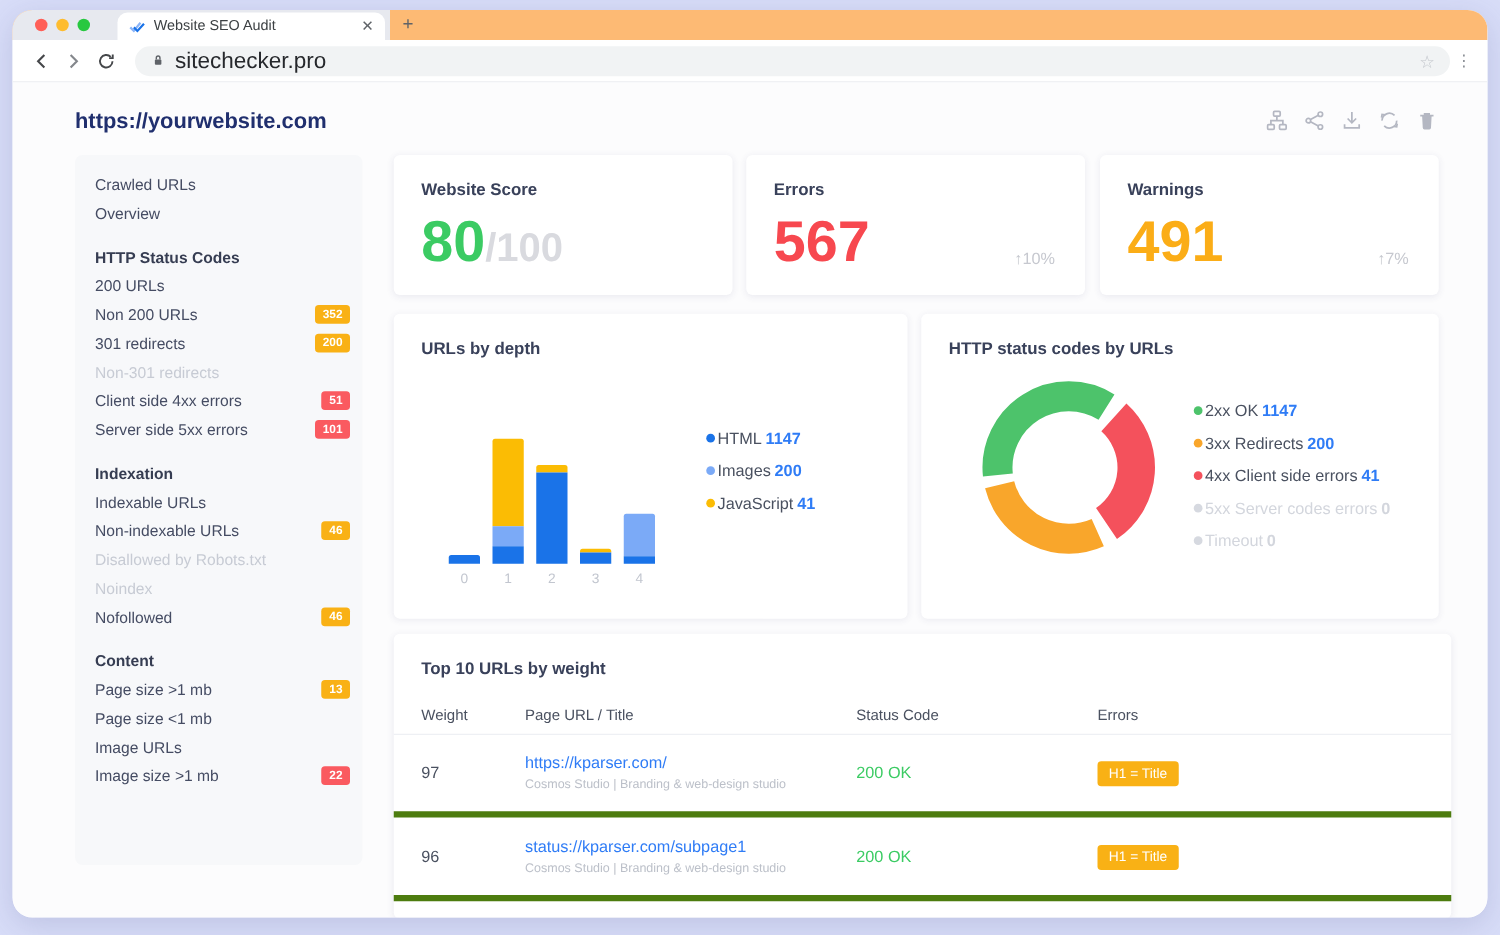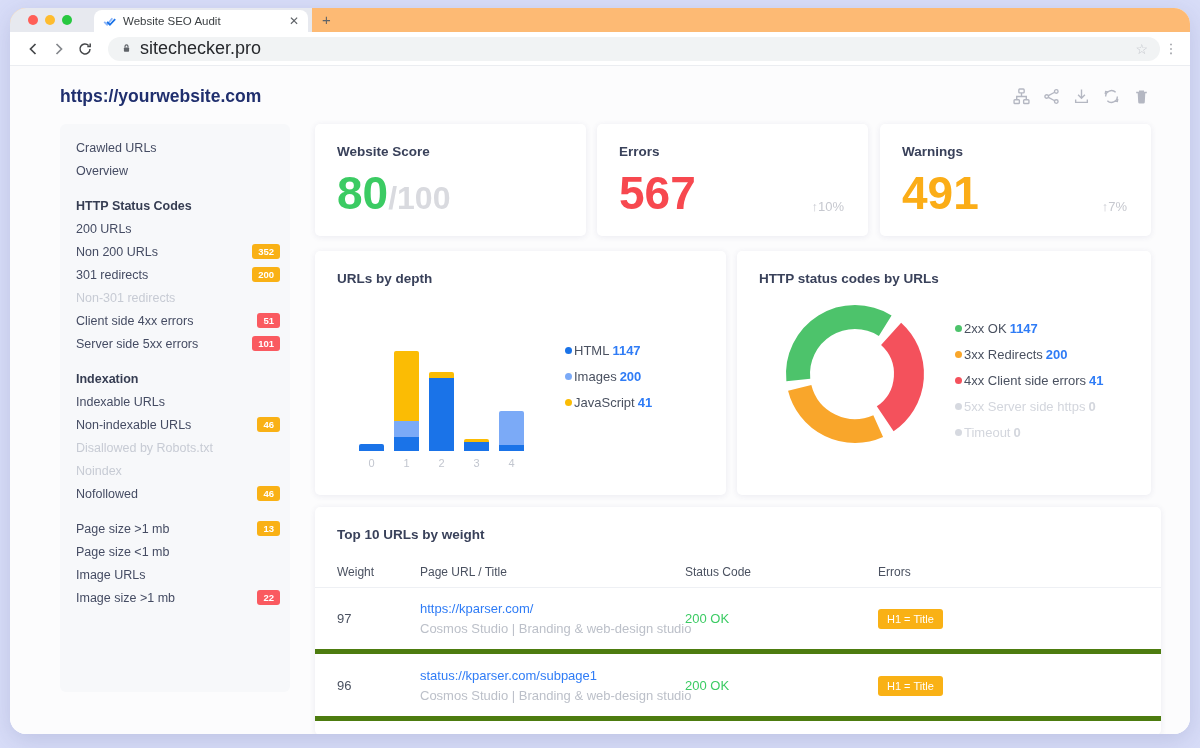--- a/index.html
+++ b/index.html
@@ -82,21 +82,21 @@
   .thcell{position:absolute;top:8px;font-size:12px;color:#4a5160;font-weight:500;}
   .c-weight{left:22px;}
   .c-url{left:105px;}
   .c-status{left:370px;}
   .c-errors{left:563px;}
   .trows{position:absolute;left:0;right:0;top:80px;}
   .trow{position:relative;height:62px;border-bottom:5px solid #4d7c0f;}
   .tcell{position:absolute;top:50%;transform:translateY(-50%);}
   .tw{font-size:13px;color:#4a5160;}
   .turl{font-size:13px;color:#2F7CF6;text-decoration:none;display:block;}
-  .tsub{font-size:13px;color:#BCC0C9;margin-top:5px;}
+  .tsub{font-size:10px;color:#BCC0C9;margin-top:5px;}
   .tstatus{color:#3BCB63;font-size:13px;}
   .ebadge{background:#F9B115;color:#fff;font-size:11px;padding:4px 9px;border-radius:3px;}
 </style>
 </head>
 <body>
 
 <div class="window">
 
   <div class="tabstrip">
     <div class="strip-gray"></div>
@@ -233,20 +233,21 @@
             </div>
             <div class="sitem disabled">
               <span class="slabel">Noindex</span>
             </div>
             <div class="sitem">
               <span class="slabel">Nofollowed</span>
               <span class="sbadge b-orange">46</span>
             </div>
           </div>
           <div class="sec">
+            <div class="shead">Content</div>
             <div class="sitem">
               <span class="slabel">Page size &gt;1 mb</span>
               <span class="sbadge b-orange">13</span>
             </div>
             <div class="sitem">
               <span class="slabel">Page size &lt;1 mb</span>
             </div>
             <div class="sitem">
               <span class="slabel">Image URLs</span>
             </div>
@@ -350,21 +351,21 @@
             <span class="llabel">3xx Redirects</span>
             <span class="lvalue">200</span>
           </div>
           <div class="lrow">
             <span class="ldot" style="background: rgb(244, 81, 92);"></span>
             <span class="llabel">4xx Client side errors</span>
             <span class="lvalue">41</span>
           </div>
           <div class="lrow disabled">
             <span class="ldot" style="background: rgb(214, 217, 224);"></span>
-            <span class="llabel">5xx Server side https</span>
+            <span class="llabel">5xx Server codes errors</span>
             <span class="lvalue">0</span>
           </div>
           <div class="lrow disabled">
             <span class="ldot" style="background: rgb(214, 217, 224);"></span>
             <span class="llabel">Timeout</span>
             <span class="lvalue">0</span>
           </div>
         </div>
     </div>
 

